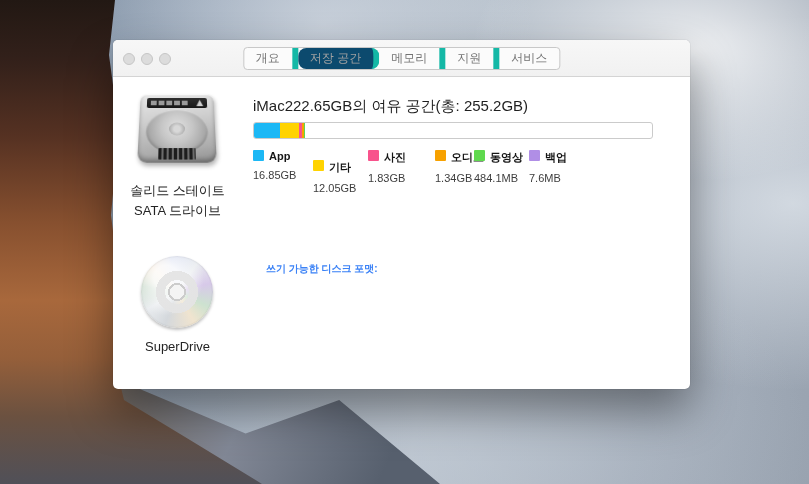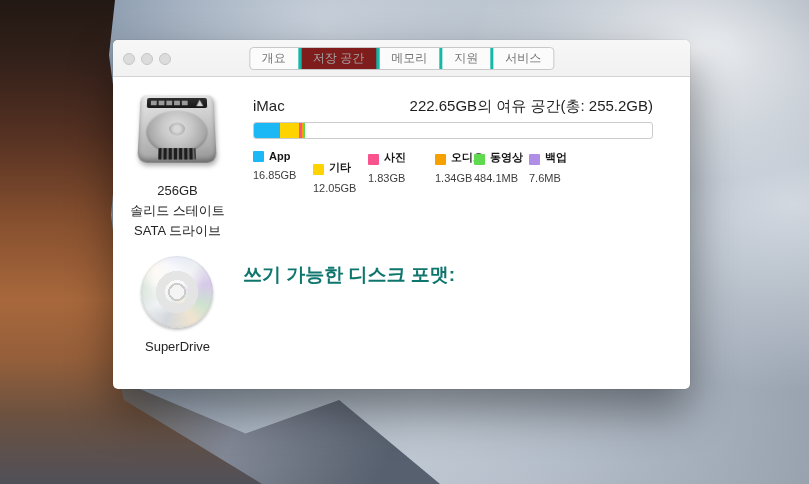--- a/index.html
+++ b/index.html
@@ -46,24 +46,24 @@
   }
   .tabs {
     position:absolute; left:50%; top:7px; transform:translateX(-50%);
     display:flex; height:23px;
     border:1px solid #c8c8c8; border-radius:4px; overflow:hidden;
     background:#fbfbfb;
   }
   .tab {
     padding:0 12px; display:flex; align-items:center;
     font-size:12px; color:#737373; white-space:nowrap;
-    border-right:3px solid #14b8a6; cursor:default;
+    border-right:6px solid #14b8a6; cursor:default;
   }
   .tab:last-child { border-right:none; }
-  .tab.selected { background:#7f1d1d; color:#a2a2a2; }
+  .tab.selected { background:#0c4a6e; color:#a2a2a2;border-radius:8px; }
 
   
   .hdd-wrap { position:absolute; left:24px; top:50px; width:80px; height:78px; }
   .hdd {
     position:relative; width:76px; height:70px; margin:2px auto 0;
     border-radius:7px 7px 9px 9px;
     background:linear-gradient(172deg,#e9e9e9 0%,#cfcfcf 38%,#adadad 78%,#8f8f8f 100%);
     box-shadow:inset 0 1px 0 rgba(255,255,255,.8), inset 0 -3px 4px rgba(0,0,0,.28), 1px 3px 4px rgba(0,0,0,.3);
     transform:perspective(170px) rotateX(13deg);
   }
@@ -114,44 +114,44 @@
     text-align:center; font-size:13px; line-height:20px; color:#242424;
   }
   .superdrive-caption {
     position:absolute; left:2px; top:299px; width:125px;
     text-align:center; font-size:13px; color:#242424;
   }
 
   
   .head-row {
     position:absolute; left:140px; top:57px; width:400px;
-    display:flex; justify-content:space-between;
+    display:flex; justify-content:flex-start;
     font-size:15px; color:#1f1f1f;
   }
   .storage-bar {
     position:absolute; left:140px; top:82px; width:400px; height:17px;
     border:1px solid #cbcbcb; border-radius:3px; background:#ffffff;
     overflow:hidden; display:flex;
   }
   .seg { height:100%; }
 
   .legend { position:absolute; left:140px; top:110px; width:410px; height:40px; }
   .legend-item { position:absolute; top:0; }
   .legend-item:nth-child(1){ left:0; }
   .legend-item:nth-child(2){ left:60px;margin-top:10px; }
   .legend-item:nth-child(3){ left:115px; }
   .legend-item:nth-child(4){ left:170px;margin-left:12px; }
   .legend-item:nth-child(5){ left:221px; }
   .legend-item:nth-child(6){ left:276px; }
-  .legend-top { display:flex; align-items:flex-end; gap:5px; }
+  .legend-top { display:flex; align-items:flex-start; gap:5px; }
   .swatch { width:11px; height:11px; border-radius:1px; flex:0 0 auto; }
   .legend-label { font-size:11px; font-weight:bold; color:#161616; white-space:nowrap; }
   .legend-value { margin-top:7px; font-size:11px; color:#3d3d3d; white-space:nowrap; }
 
-  .formats-title { position:absolute; left:130px; top:222px; font-size:19px; font-weight:bold; color:#0f766e; }
+  .formats-title { position:absolute; left:153px; top:222px; font-size:10px; font-weight:bold; color:#3b82f6; }
   .formats-line  { position:absolute; left:140px; top:250px; font-size:13px; color:#262626; white-space:nowrap; }
 </style>
 </head>
 <body>
 
 <div class="desktop">
   <div class="slope"></div>
   <div class="cliff"></div>
 
   <div class="window">
@@ -171,21 +171,20 @@
     </div>
 
     <div class="hdd-wrap">
       <div class="hdd">
         <div class="hdd-label"></div>
         <div class="hdd-platter"></div>
         <div class="hdd-vents"></div>
       </div>
     </div>
     <div class="drive-caption" id="drive-caption">
-        <div>256GB</div>
         <div>솔리드 스테이트</div>
         <div>SATA 드라이브</div>
       </div>
 
     <div class="head-row">
       <span>iMac</span>
       <span>222.65GB의 여유 공간(총: 255.2GB)</span>
     </div>
 
     <div class="storage-bar" id="storage-bar">

